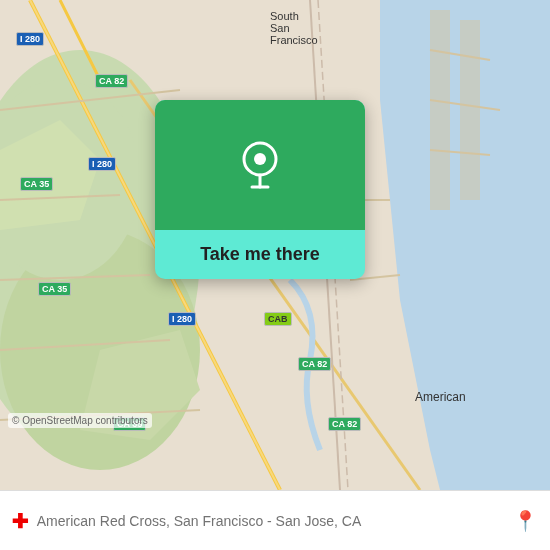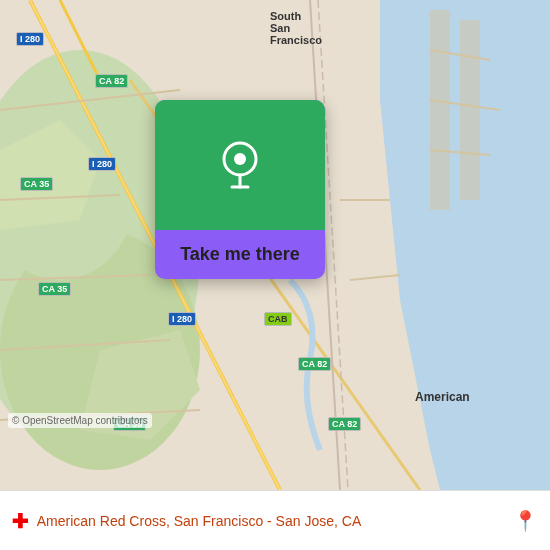--- a/index.html
+++ b/index.html
@@ -24,22 +24,22 @@
     #map-svg {
       width: 100%;
       height: 100%;
     }
 
     
     #card {
       position: absolute;
       top: 100px;
       left: 155px;
-      width: 170px;
-      background: #8b5cf6;
+      width: 210px;
+      background: #5eead4;
       border-radius: 10px;
       overflow: hidden;
       box-shadow: 0 4px 16px rgba(0,0,0,0.3);
     }
 
     #card-top {
       background: #2eaa5e;
       height: 130px;
       display: flex;
       align-items: center;
@@ -82,21 +82,21 @@
       position: absolute;
       bottom: 62px;
       left: 8px;
       background: rgba(255,255,255,0.7);
       padding: 2px 4px;
       border-radius: 3px;
     }
 
     #destination-text {
       font-size: 14px;
-      color: #c2410c;
+      color: #737373;
       font-weight: 400;
     }
 
     #moovit-logo {
       margin-left: auto;
       display: flex;
       align-items: center;
       gap: 3px;
     }
 
@@ -118,21 +118,21 @@
       color: #333;
       background: #84cc16;
       border: 1px solid #bbb;
       border-radius: 2px;
       padding: 1px 3px;
     }
 
     .city-label {
       position: absolute;
       font-size: 11px;
-      font-weight: bold;
+      font-weight: normal;
       color: #333;
     }
   </style>
 </head>
 <body>
 
 <div id="map-container">
   
   <svg id="map-svg" viewBox="0 0 550 490" xmlns="http://www.w3.org/2000/svg">
 

